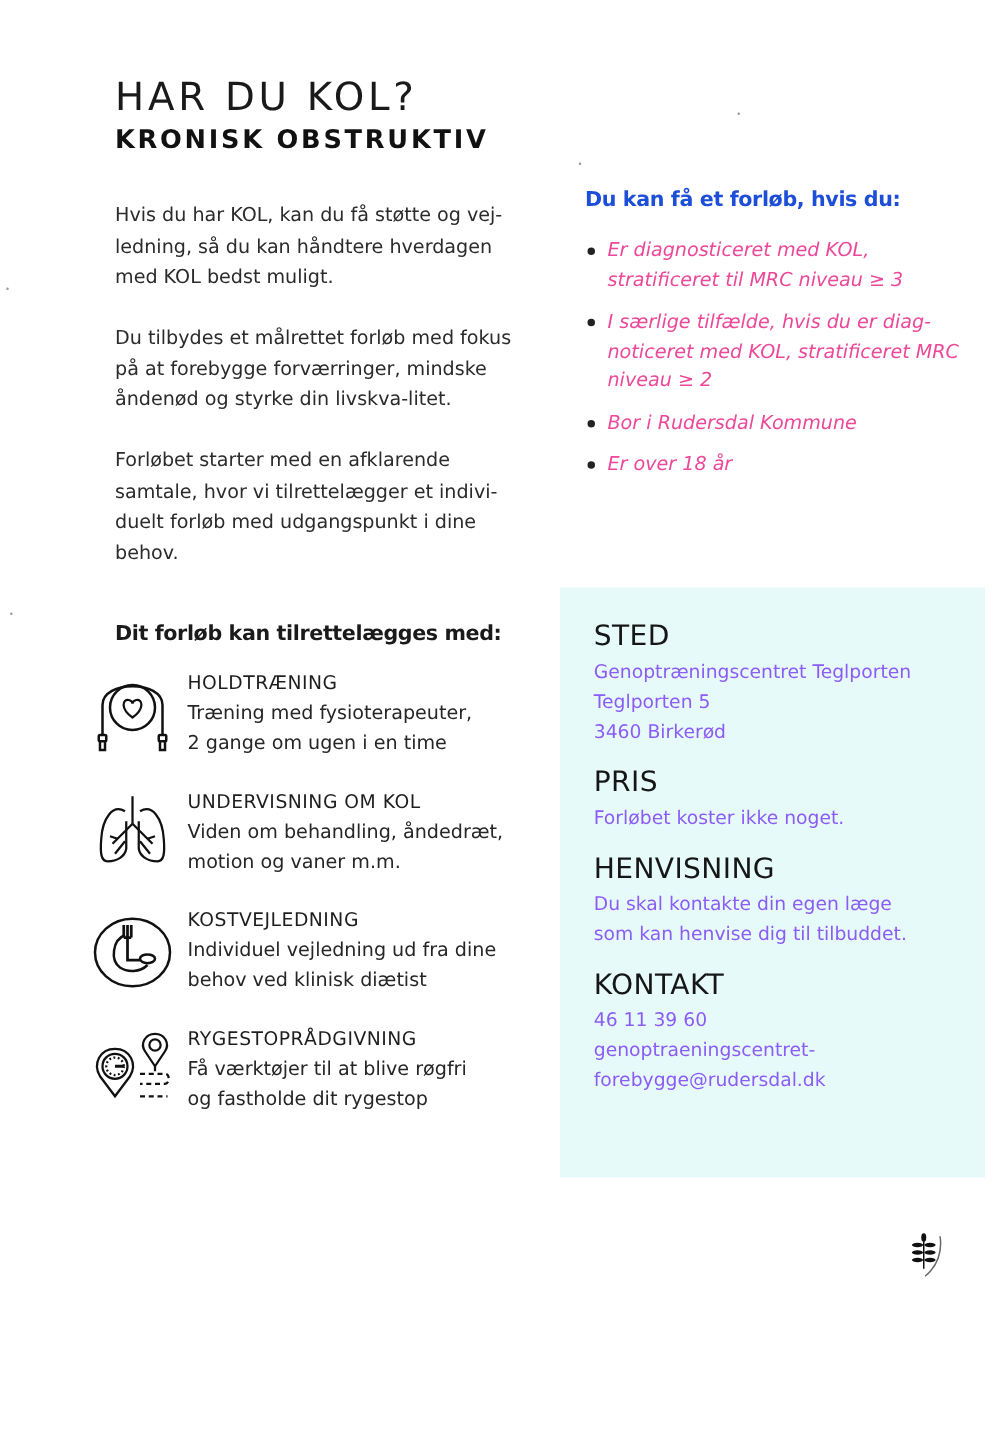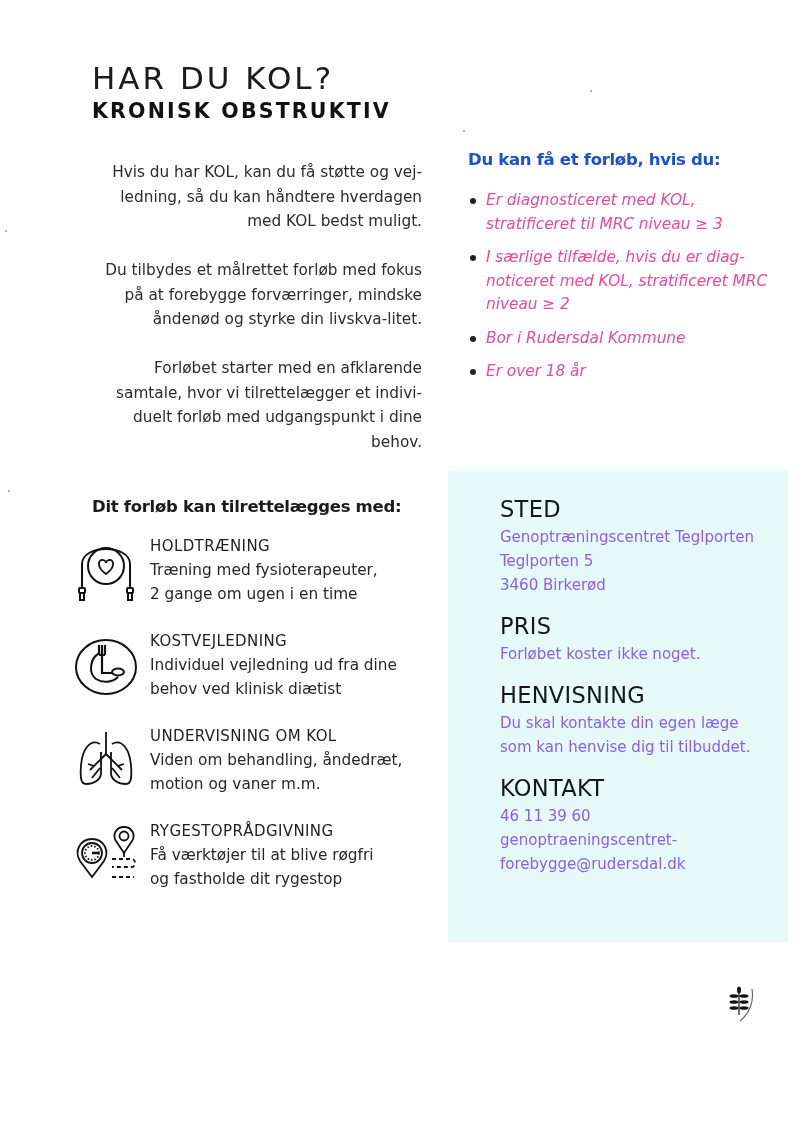--- a/index.html
+++ b/index.html
@@ -2,38 +2,38 @@
 <html><head>
 <meta charset="utf-8">
 <style>
   * { margin: 0; padding: 0; box-sizing: border-box; }
   html, body { width: 800px; height: 1144px; background: #ffffff; }
   body { position: relative; font-family: "DejaVu Sans", sans-serif; color: #1e1e1e; overflow: hidden; }
 
   .title-main { position: absolute; left: 92px; top: 60px; font-size: 31px; font-weight: normal; letter-spacing: 3px; color: #1a1a1a; }
   .title-sub { position: absolute; left: 92px; top: 98px; font-size: 20.5px; font-weight: bold; letter-spacing: 2.2px; line-height: 26px; color: #111; }
 
-  .intro { position: absolute; left: 92px; top: 160px; width: 330px; font-size: 15.3px; line-height: 24.5px; color: #2b2b2b; text-align: right; }
+  .intro { position: absolute; left: 92px; top: 160px; width: 330px; font-size: 15.3px; line-height: 24.5px; color: #2b2b2b; }
   .intro p { margin-bottom: 24.5px; }
 
   .tilrette-heading { position: absolute; left: 92px; top: 497px; font-size: 16.5px; font-weight: bold; color: #1a1a1a; letter-spacing: -0.3px; }
 
   .offers { position: absolute; left: 72px; top: 534px; width: 360px; }
   .offer { position: relative; height: 95px; padding-left: 78px; }
   .offer .icon { position: absolute; left: 0; top: 2px; width: 68px; height: 68px; }
   .offer .o-title { font-size: 15px; letter-spacing: 0.4px; line-height: 24px; color: #1e1e1e; }
   .offer .o-desc { font-size: 15.3px; line-height: 24px; color: #262626; }
 
   .eligibility { position: absolute; left: 468px; top: 150px; width: 320px; }
   .eligibility h2 { font-size: 16.5px; font-weight: bold; color: #1d4ed8; letter-spacing: -0.3px; margin-bottom: 20px; }
   .eligibility ul { list-style: none; }
   .eligibility li { position: relative; padding-left: 18px; font-size: 15.3px; line-height: 23.5px; color: #ec4899; margin-bottom: 10px; font-style: italic; }
   .eligibility li::before { content: ""; position: absolute; left: 2px; top: 9px; width: 6px; height: 6px; border-radius: 50%; background: #222; }
 
-  .info-box { position: absolute; left: 448px; top: 470px; width: 340px; height: 472px; background: #e7fafa; padding: 26px 0 0 52px; }
+  .info-box { position: absolute; left: 448px; top: 470px; width: 340px; height: 472px; background: #e7fafa; padding: 26px 0 0 27px; }
   .info-section { margin-bottom: 16px; }
   .info-section h3 { font-size: 22.5px; font-weight: normal; letter-spacing: 0.3px; line-height: 26px; color: #161616; margin-bottom: 3px; }
   .info-section .line { font-size: 15px; line-height: 24px; color: #8b5cf6; }
 
   .logo { position: absolute; left: 726px; top: 985px; width: 30px; height: 40px; }
   .speck { position: absolute; width: 2px; height: 2px; background: #999; border-radius: 50%; }
 </style>
 </head>
 <body>
 
@@ -60,43 +60,43 @@
       <path d="M8 57 V64 H12 V57"></path>
       <rect x="55" y="52" width="6" height="5" rx="1"></rect>
       <path d="M56 57 V64 H60 V57"></path>
     </svg>
     <div class="o-title">HOLDTRÆNING</div>
     <div class="o-desc">Træning med fysioterapeuter,</div>
     <div class="o-desc">2 gange om ugen i en time</div>
   </div>
 
   <div class="offer">
-    <svg class="icon" viewBox="0 0 68 68" fill="none" stroke="#111" stroke-width="2">
-      <ellipse cx="34" cy="36" rx="30" ry="27"></ellipse>
-      <path d="M28 22 C18 26 16 42 24 48 C30 52 40 52 46 46"></path>
-      <path d="M27 14 V24 M30 14 V24 M33 14 V24 M27 24 H33 M30 24 V42 H40" stroke-width="2.2"></path>
-      <ellipse cx="46" cy="41" rx="6" ry="3.5"></ellipse>
-    </svg>
-    <div class="o-title">KOSTVEJLEDNING</div>
-    <div class="o-desc">Individuel vejledning ud fra dine</div>
-    <div class="o-desc">behov ved klinisk diætist</div>
-  </div>
-
-  <div class="offer">
     <svg class="icon" viewBox="0 0 68 68" fill="none" stroke="#111" stroke-width="1.8">
       <path d="M34 6 V28"></path>
       <path d="M34 28 L28 34 M34 28 L40 34"></path>
       <path d="M28 18 C18 12 10 24 9 40 C8 52 9 58 14 58 C22 58 28 54 29 48 L29 26"></path>
       <path d="M40 18 C50 12 58 24 59 40 C60 52 59 58 54 58 C46 58 40 54 39 48 L39 26"></path>
       <path d="M28 34 L18 44 M22 40 L16 38 M28 42 L20 52"></path>
       <path d="M40 34 L50 44 M46 40 L52 38 M40 42 L48 52"></path>
     </svg>
     <div class="o-title">UNDERVISNING OM KOL</div>
     <div class="o-desc">Viden om behandling, åndedræt,</div>
     <div class="o-desc">motion og vaner m.m.</div>
+  </div>
+
+  <div class="offer">
+    <svg class="icon" viewBox="0 0 68 68" fill="none" stroke="#111" stroke-width="2">
+      <ellipse cx="34" cy="36" rx="30" ry="27"></ellipse>
+      <path d="M28 22 C18 26 16 42 24 48 C30 52 40 52 46 46"></path>
+      <path d="M27 14 V24 M30 14 V24 M33 14 V24 M27 24 H33 M30 24 V42 H40" stroke-width="2.2"></path>
+      <ellipse cx="46" cy="41" rx="6" ry="3.5"></ellipse>
+    </svg>
+    <div class="o-title">KOSTVEJLEDNING</div>
+    <div class="o-desc">Individuel vejledning ud fra dine</div>
+    <div class="o-desc">behov ved klinisk diætist</div>
   </div>
 
   <div class="offer">
     <svg class="icon" viewBox="0 0 68 68" fill="none" stroke="#111" stroke-width="1.8">
       <path d="M20 56 L8 40 C2 30 8 18 20 18 C32 18 38 30 32 40 Z"></path>
       <circle cx="20" cy="32" r="10"></circle>
       <circle cx="20" cy="32" r="7" stroke-dasharray="1.5 2"></circle>
       <path d="M20 32 H27" stroke-width="2.5"></path>
       <path d="M52 32 L44 20 C40 14 44 6 52 6 C60 6 64 14 60 20 Z"></path>
       <circle cx="52" cy="15" r="4.5"></circle>

